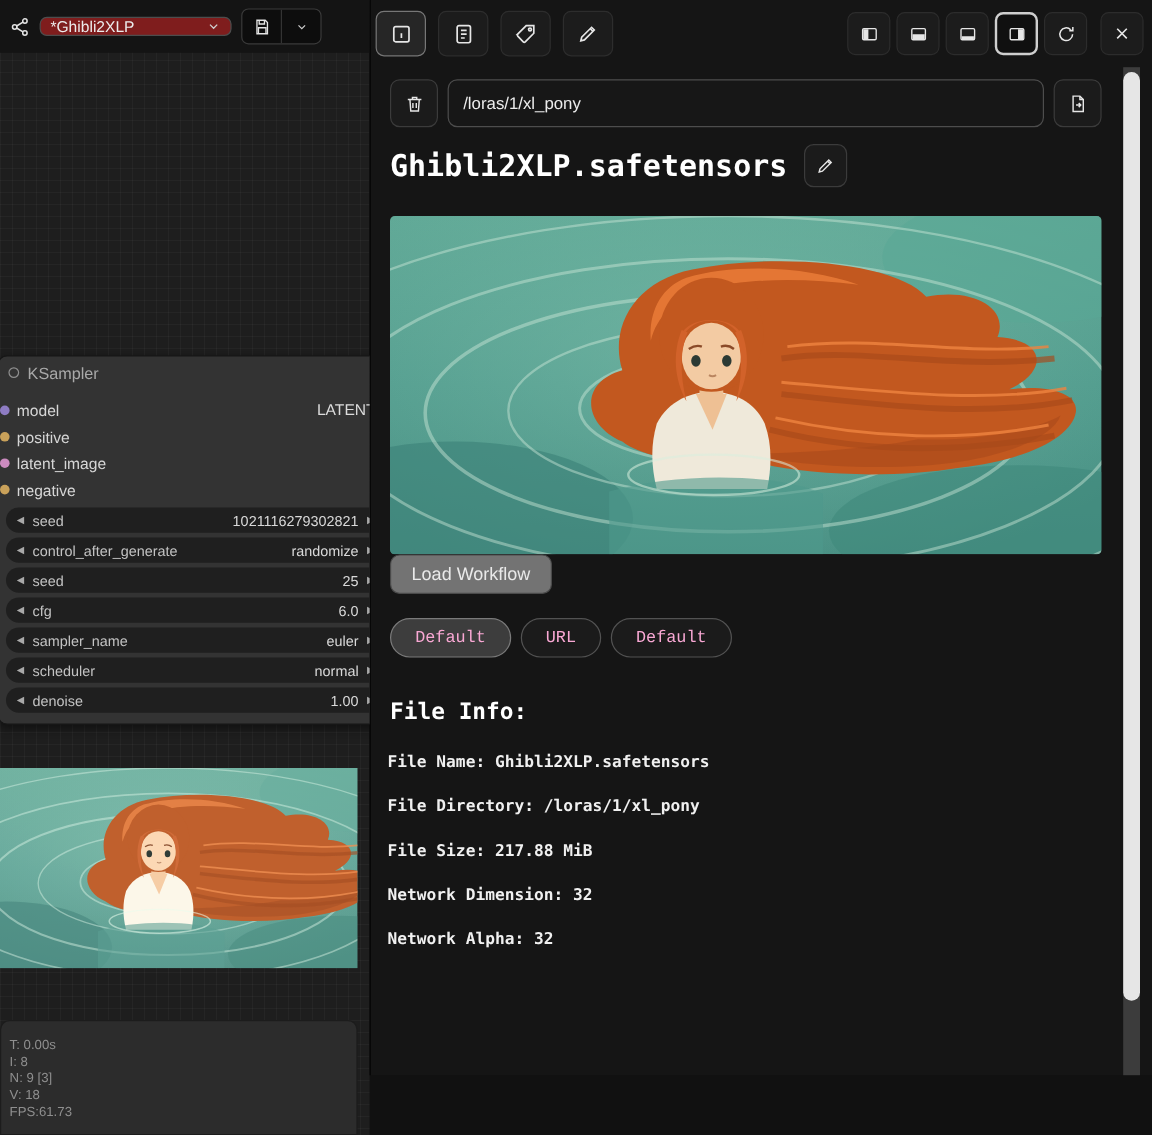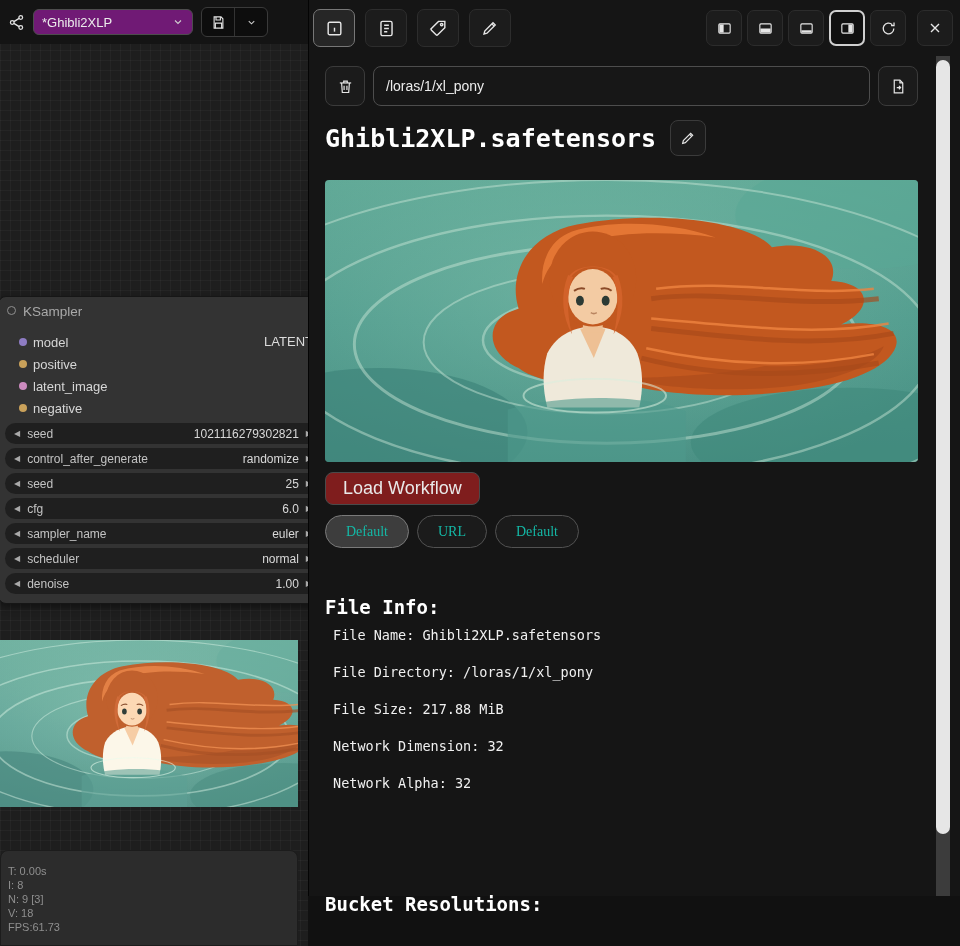--- a/index.html
+++ b/index.html
@@ -10,39 +10,39 @@
   #canvas { position:absolute; left:0; top:0; width:308px; height:946px; overflow:hidden;
     background-color:#1e1e1e;
     background-image:
       linear-gradient(rgba(255,255,255,0.030) 1px, transparent 1px),
       linear-gradient(90deg, rgba(255,255,255,0.030) 1px, transparent 1px);
     background-size:10px 10px; }
 
   #left-toolbar { position:absolute; left:0; top:0; width:308px; height:44px;
     background:#141414; display:flex; align-items:center; gap:8px; padding:0 8px; z-index:6; }
   .icon-btn { display:flex; align-items:center; justify-content:center; cursor:pointer; }
-  #workflow-select { height:26px; width:160px; background:#701a75; border:1px solid #4d4d4d;
+  #workflow-select { height:16px; width:160px; background:#7f1d1d; border:1px solid #4d4d4d;
     border-radius:6px; color:#ececec; font-size:13px; display:flex; align-items:center;
     justify-content:space-between; padding:0 8px; }
   #save-group { height:30px; background:#0d0d0d; border:1px solid #3a3a3a; border-radius:6px;
     display:flex; align-items:stretch; overflow:hidden; }
   #save-group .seg { width:32px; display:flex; align-items:center; justify-content:center; }
   #save-group .divider { width:1px; background:#333; }
 
   
   #ksampler-node { position:absolute; left:-2px; top:296px; width:330px; height:308px;
     background:#333333; border:1px solid #161616; border-radius:8px;
     box-shadow:0 3px 8px rgba(0,0,0,.45); z-index:2; }
   .node-header { position:relative; height:28px; display:flex; align-items:center;
     padding-left:24px; color:#a9a9a9; font-size:13.5px; }
   .collapse-dot { position:absolute; left:8px; top:9px; width:9px; height:9px;
     border:1.5px solid #8f8f8f; border-radius:50%; }
   .node-body { position:relative; padding-top:6px; }
   .node-output { position:absolute; right:14px; top:9px; color:#dcdcdc; font-size:13px; }
-  .in-row { height:22px; display:flex; align-items:center; padding-left:20px;
+  .in-row { height:22px; display:flex; align-items:center; padding-left:1px;
     color:#d6d6d6; font-size:13px; }
   .slot-dot { width:8px; height:8px; border-radius:50%; margin-right:6px; flex:none; }
   .widgets { margin-top:4px; }
   .w-row { height:21px; margin:4px 6px 0 6px; background:#1f1f1f; border-radius:11px;
     display:flex; align-items:center; justify-content:space-between; padding:0 9px;
     font-size:12px; color:#c3c3c3; }
   .w-left, .w-right { display:flex; align-items:center; gap:7px; white-space:nowrap; }
   .w-arrow { font-size:8px; color:#a9a9a9; line-height:1; }
   .w-value { color:#d9d9d9; }
 
@@ -82,36 +82,36 @@
   .title-row { position:absolute; left:16px; top:120px; display:flex; align-items:center; gap:14px; }
   #panel-title { font-family:"DejaVu Sans Mono", monospace; font-weight:bold;
     font-size:25px; color:#ffffff; letter-spacing:0; }
   .edit-btn { width:36px; height:36px; border-radius:8px; background:#1b1b1b;
     border:1px solid #3b3b3b; display:flex; align-items:center; justify-content:center;
     cursor:pointer; }
 
   #main-preview { position:absolute; left:16px; top:180px; width:593px; height:282px;
     border-radius:4px; overflow:hidden; }
 
-  #load-workflow-btn { position:absolute; left:16px; top:472px; height:33px;
-    padding:0 17px; background:#7f1d1d; border:1px solid #4a4a4a; border-radius:8px;
-    color:#e9e9e9; font-size:18px; display:flex; align-items:center; cursor:pointer; }
+  #load-workflow-btn { position:absolute; left:16px; top:462px; height:33px;
+    padding:0 17px; background:#737373; border:1px solid #4a4a4a; border-radius:8px;
+    color:#e9e9e9; font-size:15px; display:flex; align-items:center; cursor:pointer; }
 
   .pill-row { position:absolute; left:16px; top:515px; display:flex; gap:8px; }
   .pill { height:33px; padding:0 20px; border-radius:17px; background:#1b1b1b;
-    border:1px solid #525252; color:#14b8a6; font-family:Liberation Serif, serif;
+    border:1px solid #525252; color:#f9a8d4; font-family:Liberation Mono, monospace;
     font-size:14px; display:flex; align-items:center; cursor:pointer; }
   .pill.active { background:#3d3d3d; border-color:#7a7a7a; }
 
   .section-heading { position:absolute; left:16px; font-family:"DejaVu Sans Mono", monospace;
     font-weight:bold; font-size:19px; color:#ffffff; }
-  #file-info-heading { top:596px; }
+  #file-info-heading { top:582px; }
   #bucket-heading { top:893px; }
 
-  #info-rows { position:absolute; left:24px; top:627px; }
+  #info-rows { position:absolute; left:14px; top:627px;font-weight:bold; }
   .info-row { font-family:"DejaVu Sans Mono", monospace; font-size:13.5px; color:#f0f0f0;
     margin-bottom:21px; white-space:nowrap; }
 
   .sb-track { position:absolute; right:10px; top:56px; bottom:0; width:14px;
     background:#3c3c3c; }
   .sb-thumb { position:absolute; left:0; top:4px; width:14px; height:774px;
     background:#e6e6e6; border-radius:7px; cursor:pointer; }
 
   svg.ic { display:block; }
 </style>
@@ -448,18 +448,17 @@
   <div class="section-heading" id="file-info-heading">File Info:</div>
 
   <div id="info-rows">
     <div class="info-row"><span>File Name:</span> <span>Ghibli2XLP.safetensors</span></div>
     <div class="info-row"><span>File Directory:</span> <span>/loras/1/xl_pony</span></div>
     <div class="info-row"><span>File Size:</span> <span>217.88 MiB</span></div>
     <div class="info-row"><span>Network Dimension:</span> <span>32</span></div>
     <div class="info-row"><span>Network Alpha:</span> <span>32</span></div>
   </div>
 
-  <div class="section-heading" id="bucket-heading">Bucket Resolutions:</div>
 
   <div class="sb-track">
     <div class="sb-thumb"></div>
   </div>
 </div>
 
 </body></html>

